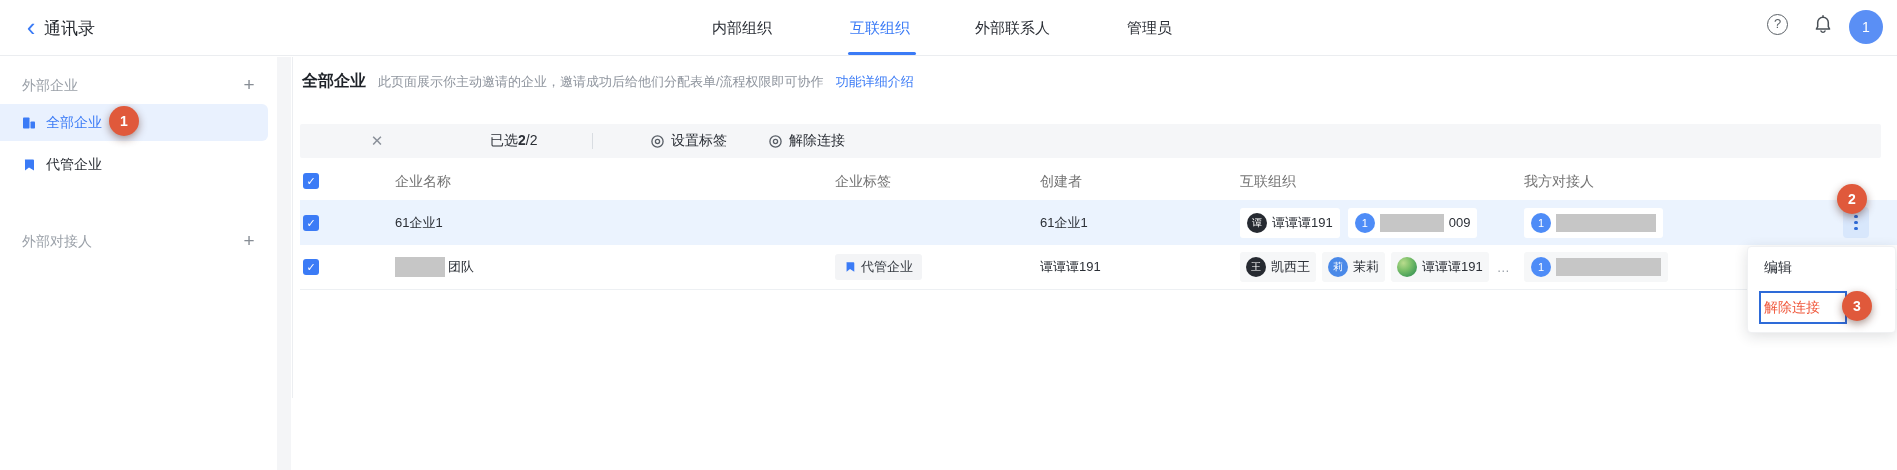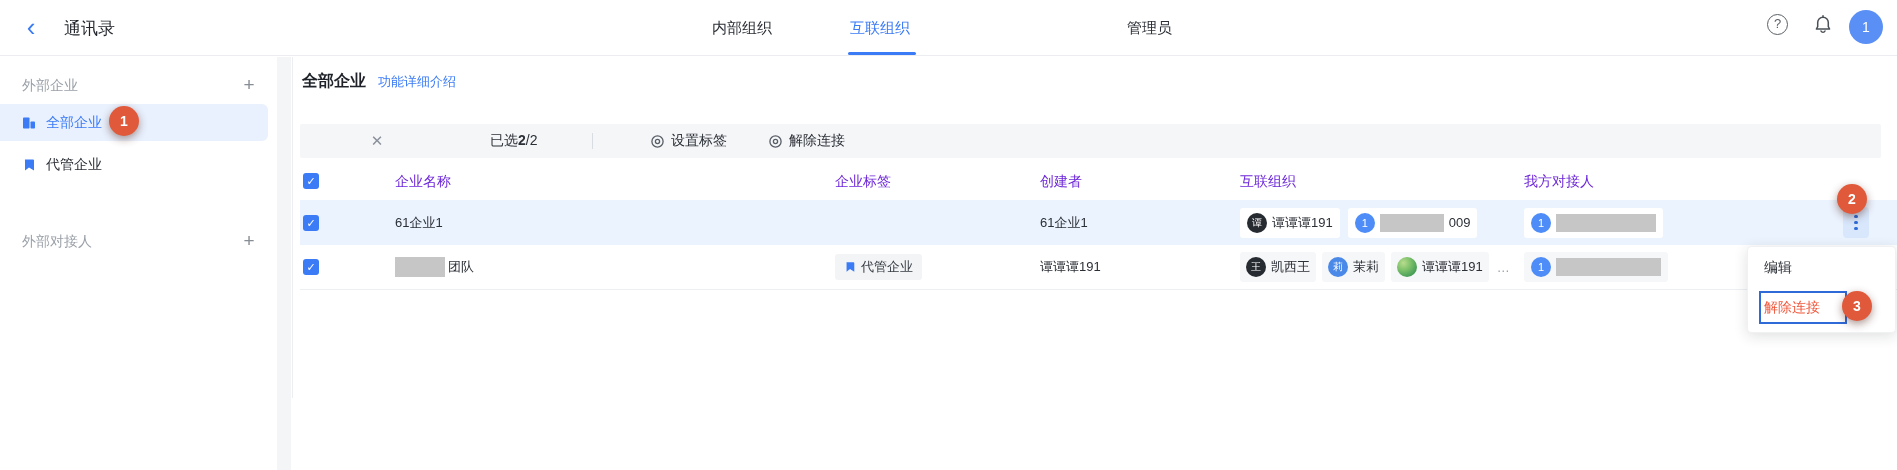--- a/index.html
+++ b/index.html
@@ -5,21 +5,21 @@
   * { margin:0; padding:0; box-sizing:border-box; }
   html,body { width:1897px; height:470px; background:#fff;
     font-family:"Liberation Sans","DejaVu Sans",sans-serif; color:var(--text,#21252b); }
   #screen { position:relative; width:1897px; height:470px; overflow:hidden; background:#fff; }
 
   
   .topbar { position:absolute; left:0; top:0; width:1897px; height:56px; background:#fff;
     border-bottom:1px solid #ebedf0; z-index:5; }
   .back { position:absolute; left:18px; top:14px; width:26px; height:28px; color:var(--accent);
     font-size:26px; line-height:26px; text-align:center; cursor:pointer; }
-  .apptitle { position:absolute; left:44px; top:17px; font-size:17px; font-weight:500; color:#1f2329;margin-left:20px; }
+  .apptitle { position:absolute; left:44px; top:17px; font-size:17px; font-weight:500; color:#1f2329; }
   .tab { position:absolute; top:0; height:55px; line-height:55px; font-size:15px; color:#2b2f36; cursor:pointer; }
   .tab.active { color:var(--accent); }
   .tab-underline { position:absolute; left:848px; top:52px; width:68px; height:3px; border-radius:2px; background:var(--accent); }
   .help { position:absolute; left:1767px; top:14px; width:21px; height:21px; border:1.6px solid #5b6167;
     border-radius:50%; font-size:13px; line-height:18px; text-align:center; color:#5b6167; cursor:pointer; }
   .bellwrap { position:absolute; left:1812px; top:14px; width:22px; height:22px; cursor:pointer; }
   .useravatar { position:absolute; left:1849px; top:10px; width:34px; height:34px; border-radius:50%;
     background:#5a8ff5; color:#fff; font-size:14px; line-height:34px; text-align:center; cursor:pointer; }
 
   
@@ -48,21 +48,21 @@
   .tb-close { position:absolute; left:66px; top:7px; width:22px; height:20px; color:#8a9099; font-size:15px;
     line-height:20px; text-align:center; cursor:pointer; }
   .tb-selected { position:absolute; left:190px; top:8px; font-size:14px; color:#2b2f36; }
   .tb-selected b { font-weight:bold; }
   .tb-divider { position:absolute; left:292px; top:9px; width:1px; height:16px; background:#d9dde2; }
   .tb-action { position:absolute; top:0; height:34px; display:flex; align-items:center; gap:6px;
     font-size:14px; color:#2b2f36; cursor:pointer; }
 
   
   .thead { position:absolute; left:300px; top:162px; width:1597px; height:38px; background:#fff; }
-  .th { position:absolute; top:0; line-height:38px; font-size:14px; font-weight:500; color:#6d28d9; }
+  .th { position:absolute; top:0; line-height:38px; font-size:14px; font-weight:500; color:#737373; }
   .trow { position:absolute; left:300px; width:1597px; height:45px; }
   .trow.selected { background:var(--row-selected); }
   .trow.plain { background:#fff; border-bottom:1px solid #edf0f3; }
   .cell { position:absolute; top:50%; transform:translateY(-50%); display:flex; align-items:center; gap:8px;
     font-size:13px; color:#2b2f36; white-space:nowrap; }
   .c-check { left:3px; } .c-name { left:95px; } .c-tag { left:535px; } .c-creator { left:740px; }
   .c-their { left:940px; } .c-ours { left:1224px; }
   .th.c-check { left:3px; top:11px; } 
 
   .checkbox { width:16px; height:16px; border-radius:3px; background:var(--accent); color:#fff;
@@ -100,20 +100,21 @@
 <body>
 
 <div id="screen">
 
   <div class="topbar">
     <div class="back">‹</div>
     <div class="apptitle">通讯录</div>
 
     <div class="tab" style="left:712px">内部组织</div>
     <div class="tab active" style="left:850px">互联组织</div>
+    <div class="tab" style="left:975px">外部联系人</div>
     <div class="tab" style="left:1127px">管理员</div>
     <div class="tab-underline"></div>
 
     <div class="help">?</div>
     <div class="bellwrap">
       <svg width="22" height="22" viewBox="0 0 22 22">
         <path d="M11 3.2a5.3 5.3 0 0 0-5.3 5.3v4.2L4.4 15h13.2l-1.3-2.3V8.5A5.3 5.3 0 0 0 11 3.2z" fill="none" stroke="#4a5056" stroke-width="1.5" stroke-linejoin="round"></path>
         <path d="M9 17a2.2 2.2 0 0 0 4 0" fill="none" stroke="#4a5056" stroke-width="1.5" stroke-linecap="round"></path>
         <line x1="11" y1="1.8" x2="11" y2="3.2" stroke="#4a5056" stroke-width="1.5" stroke-linecap="round"></line>
       </svg>
@@ -149,20 +150,21 @@
 
     <div class="sec-title" style="top:176px">外部对接人</div>
     <div class="sec-add" style="top:174px">+</div>
 
   </div>
 
   <div class="stepbadge" style="left:109px; top:106px">1</div>
 
   <div class="pagehead">
     <span class="pagetitle">全部企业</span>
+    <span class="pagedesc">此页面展示你主动邀请的企业，邀请成功后给他们分配表单/流程权限即可协作</span>
     <span class="pagelink">功能详细介绍</span>
   </div>
 
   <div class="toolbar">
     <div class="tb-close">✕</div>
     <div class="tb-selected">
       <span>已选</span><b>2</b><span>/2</span>
     </div>
     <div class="tb-divider"></div>
 

